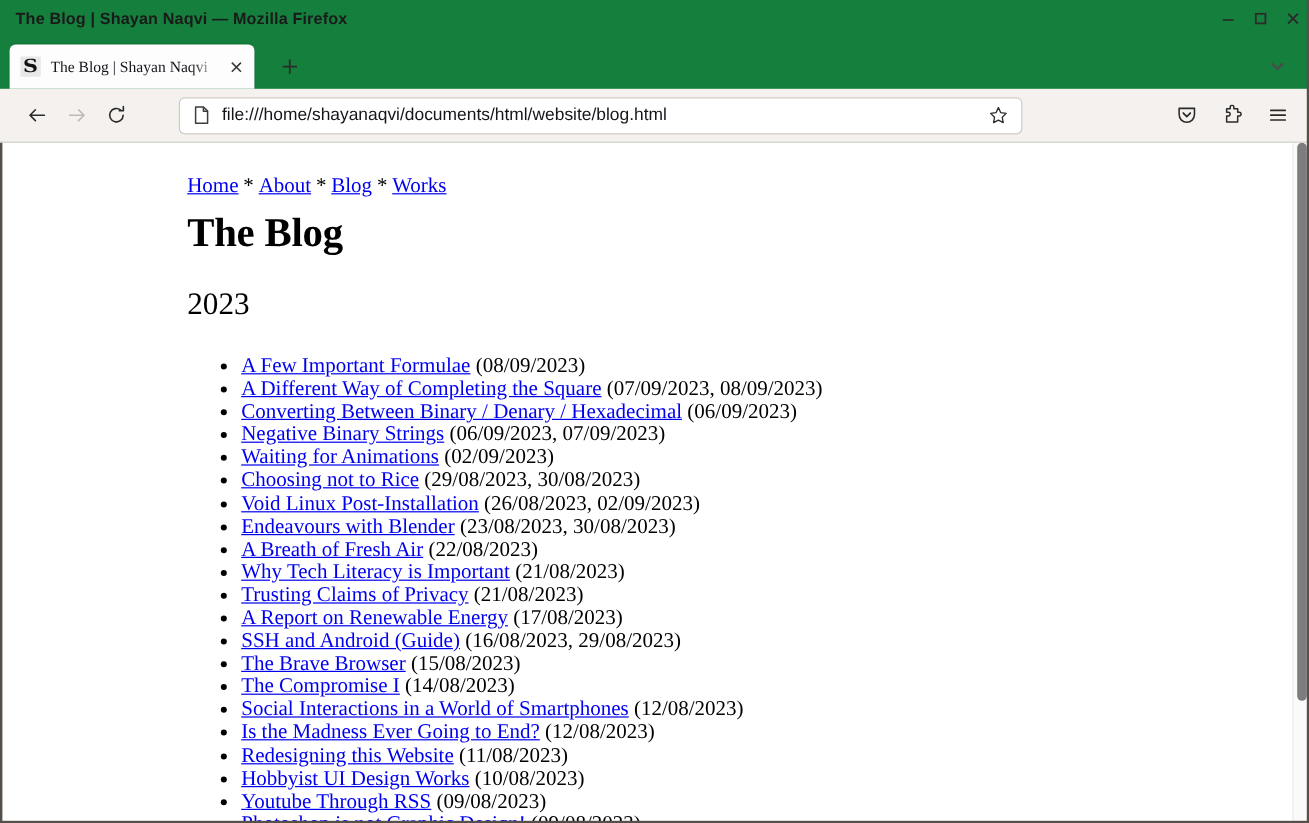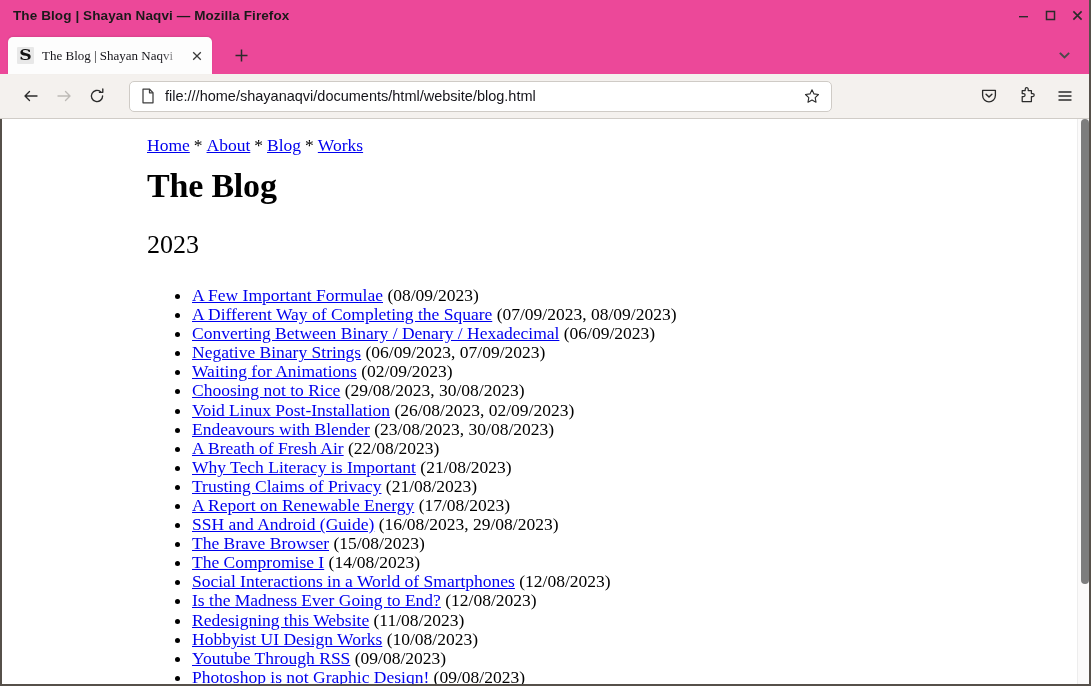--- a/index.html
+++ b/index.html
@@ -11,21 +11,21 @@
   }
 
   body {
     font-family: "Liberation Sans", sans-serif;
     background: #d6d2cc;
   }
 
   .window {
     width: 1091px;
     height: 686px;
-    background: #ec4899;
+    background: #15803d;
     display: flex;
     flex-direction: column;
     position: relative;
   }
 
   
   .titlebar {
     height: 31px;
     display: flex;
     align-items: center;
@@ -158,21 +158,21 @@
   }
   .nav-btn.disabled { color: #bdbab6; }
   .nav-btn.reload { margin-right: 0; }
 
   .urlbar {
     flex: 1 1 auto;
     height: 31px;
     background: #ffffff;
     border: 1px solid #cfcbc6;
     border-radius: 5px;
-    margin-left: 16px;
+    margin-left: 36px;
     margin-right: 14px;
     display: flex;
     align-items: center;
     padding: 0 8px 0 9px;
     max-width: 703px;
     justify-content: center;
   }
   .url-page-icon {
     width: 17px;
     flex: 0 0 auto;
@@ -207,21 +207,21 @@
 
   
   .content-wrap {
     flex: 1 1 auto;
     background: #ffffff;
     position: relative;
     overflow: hidden;
     border-left: 2px solid #56504a;
   }
   .page {
-    padding: 0;
+    padding: 9px;
     height: 100%;
     font-family: "Liberation Serif", "DejaVu Serif", serif;
     color: #000000;
   }
   .page-inner {
     padding-left: 145px;
     padding-top: 16px;
     padding-right: 30px;
   }
 

